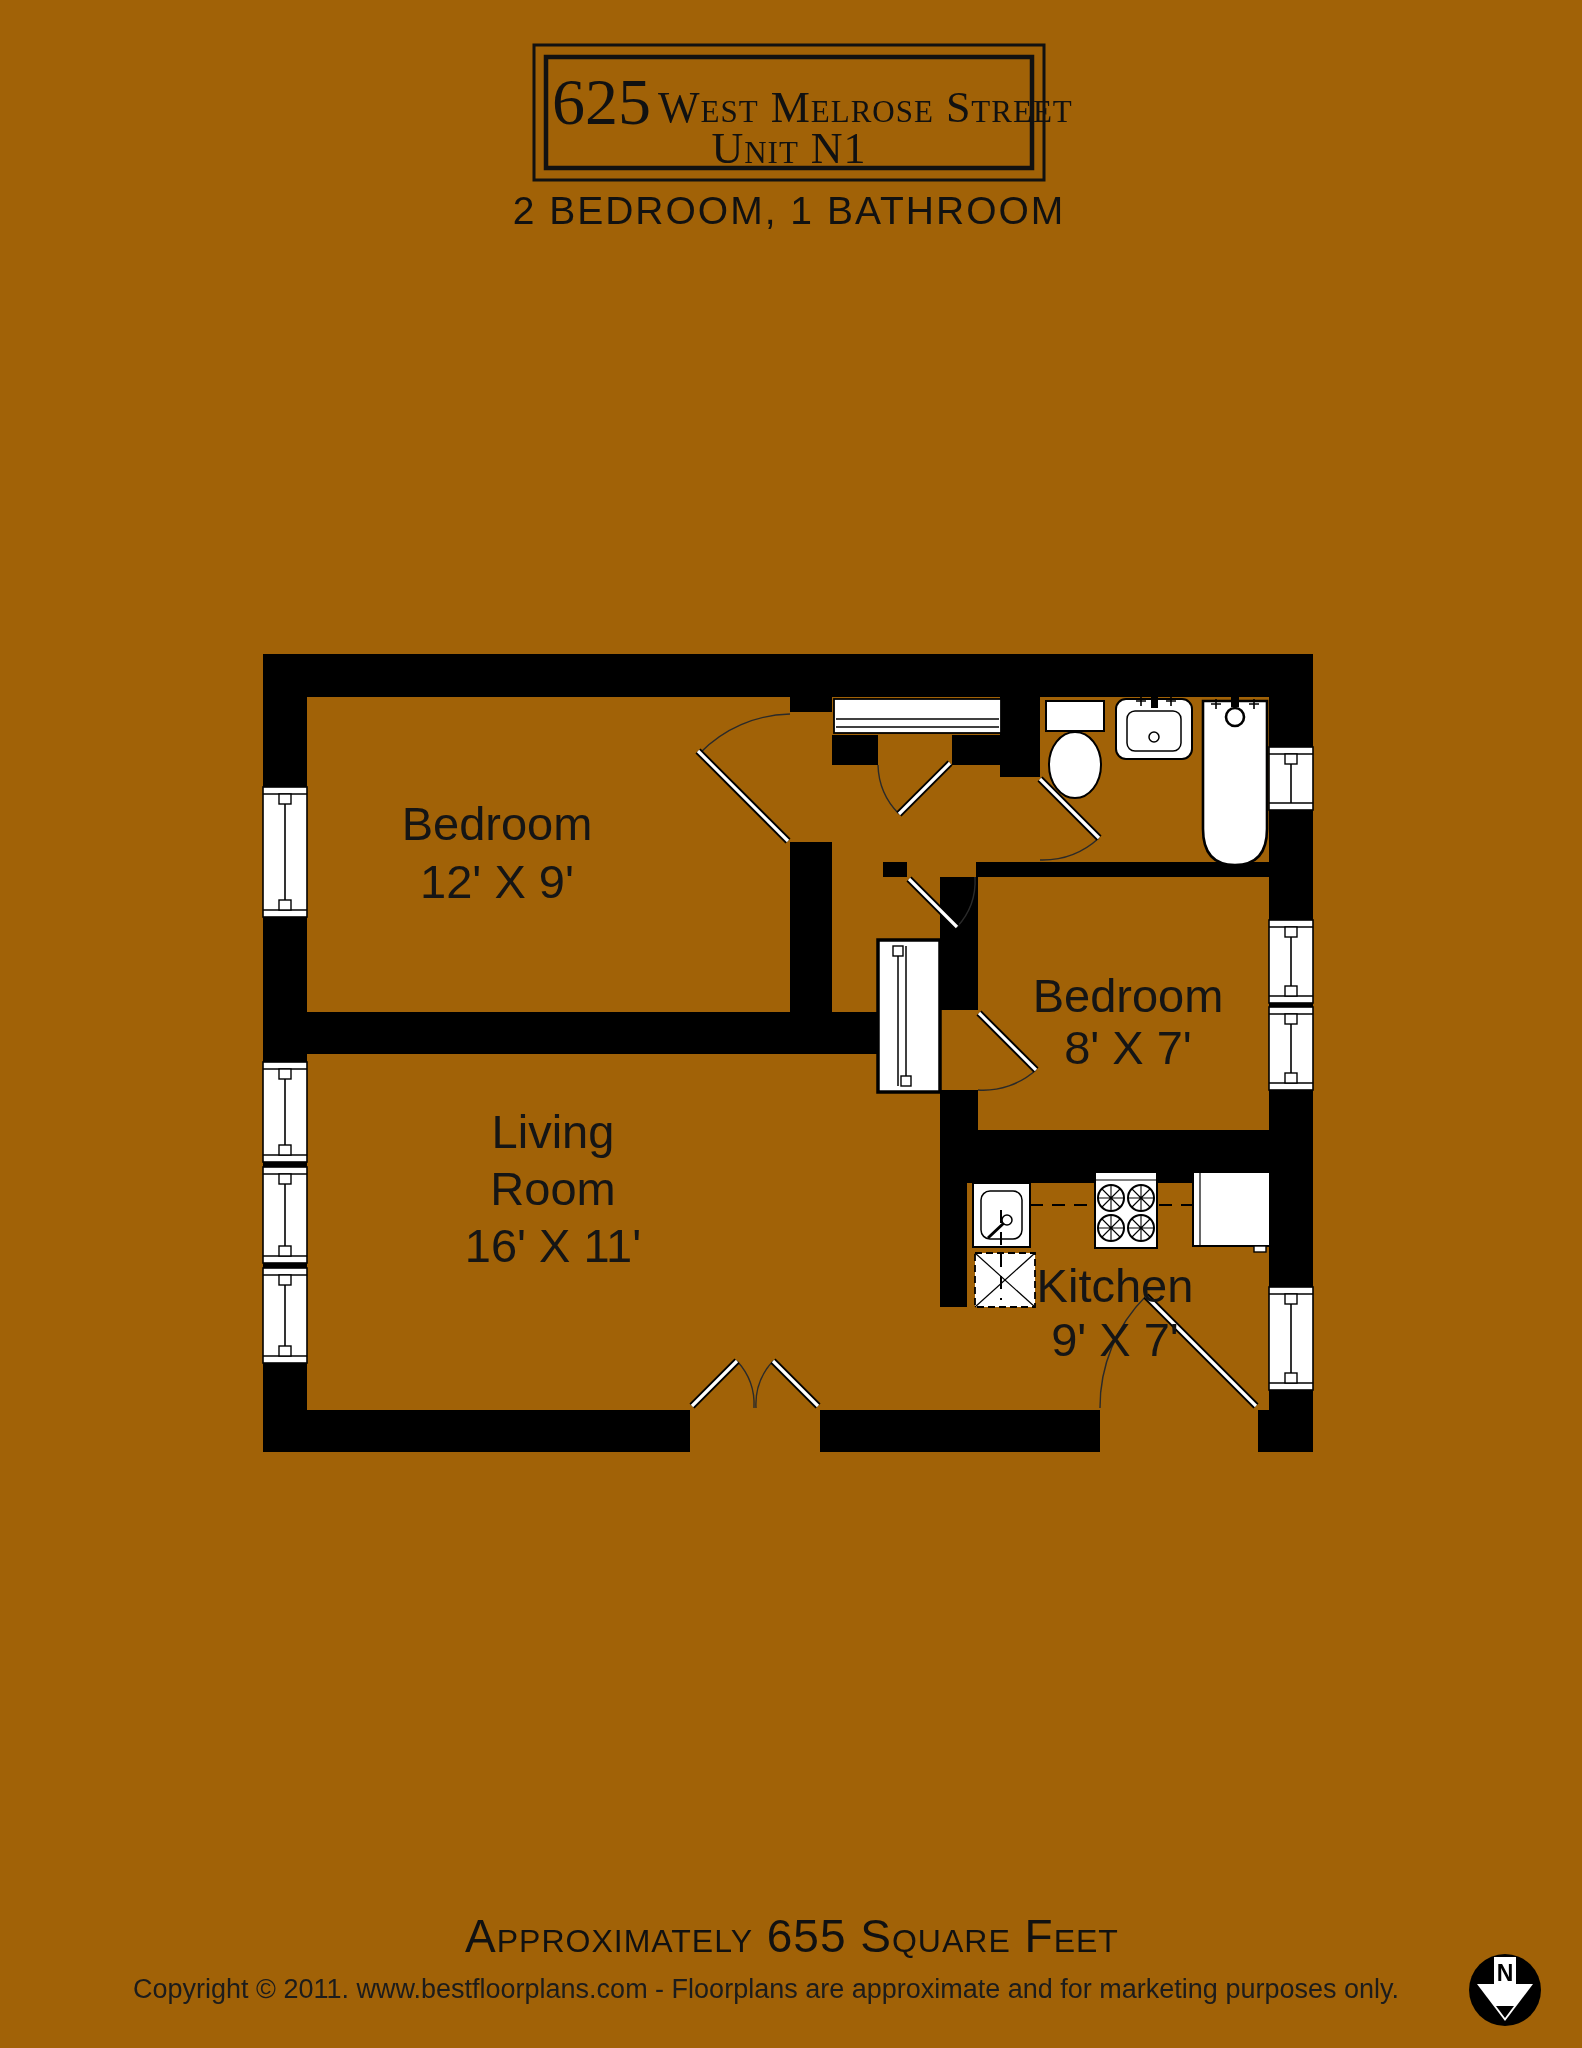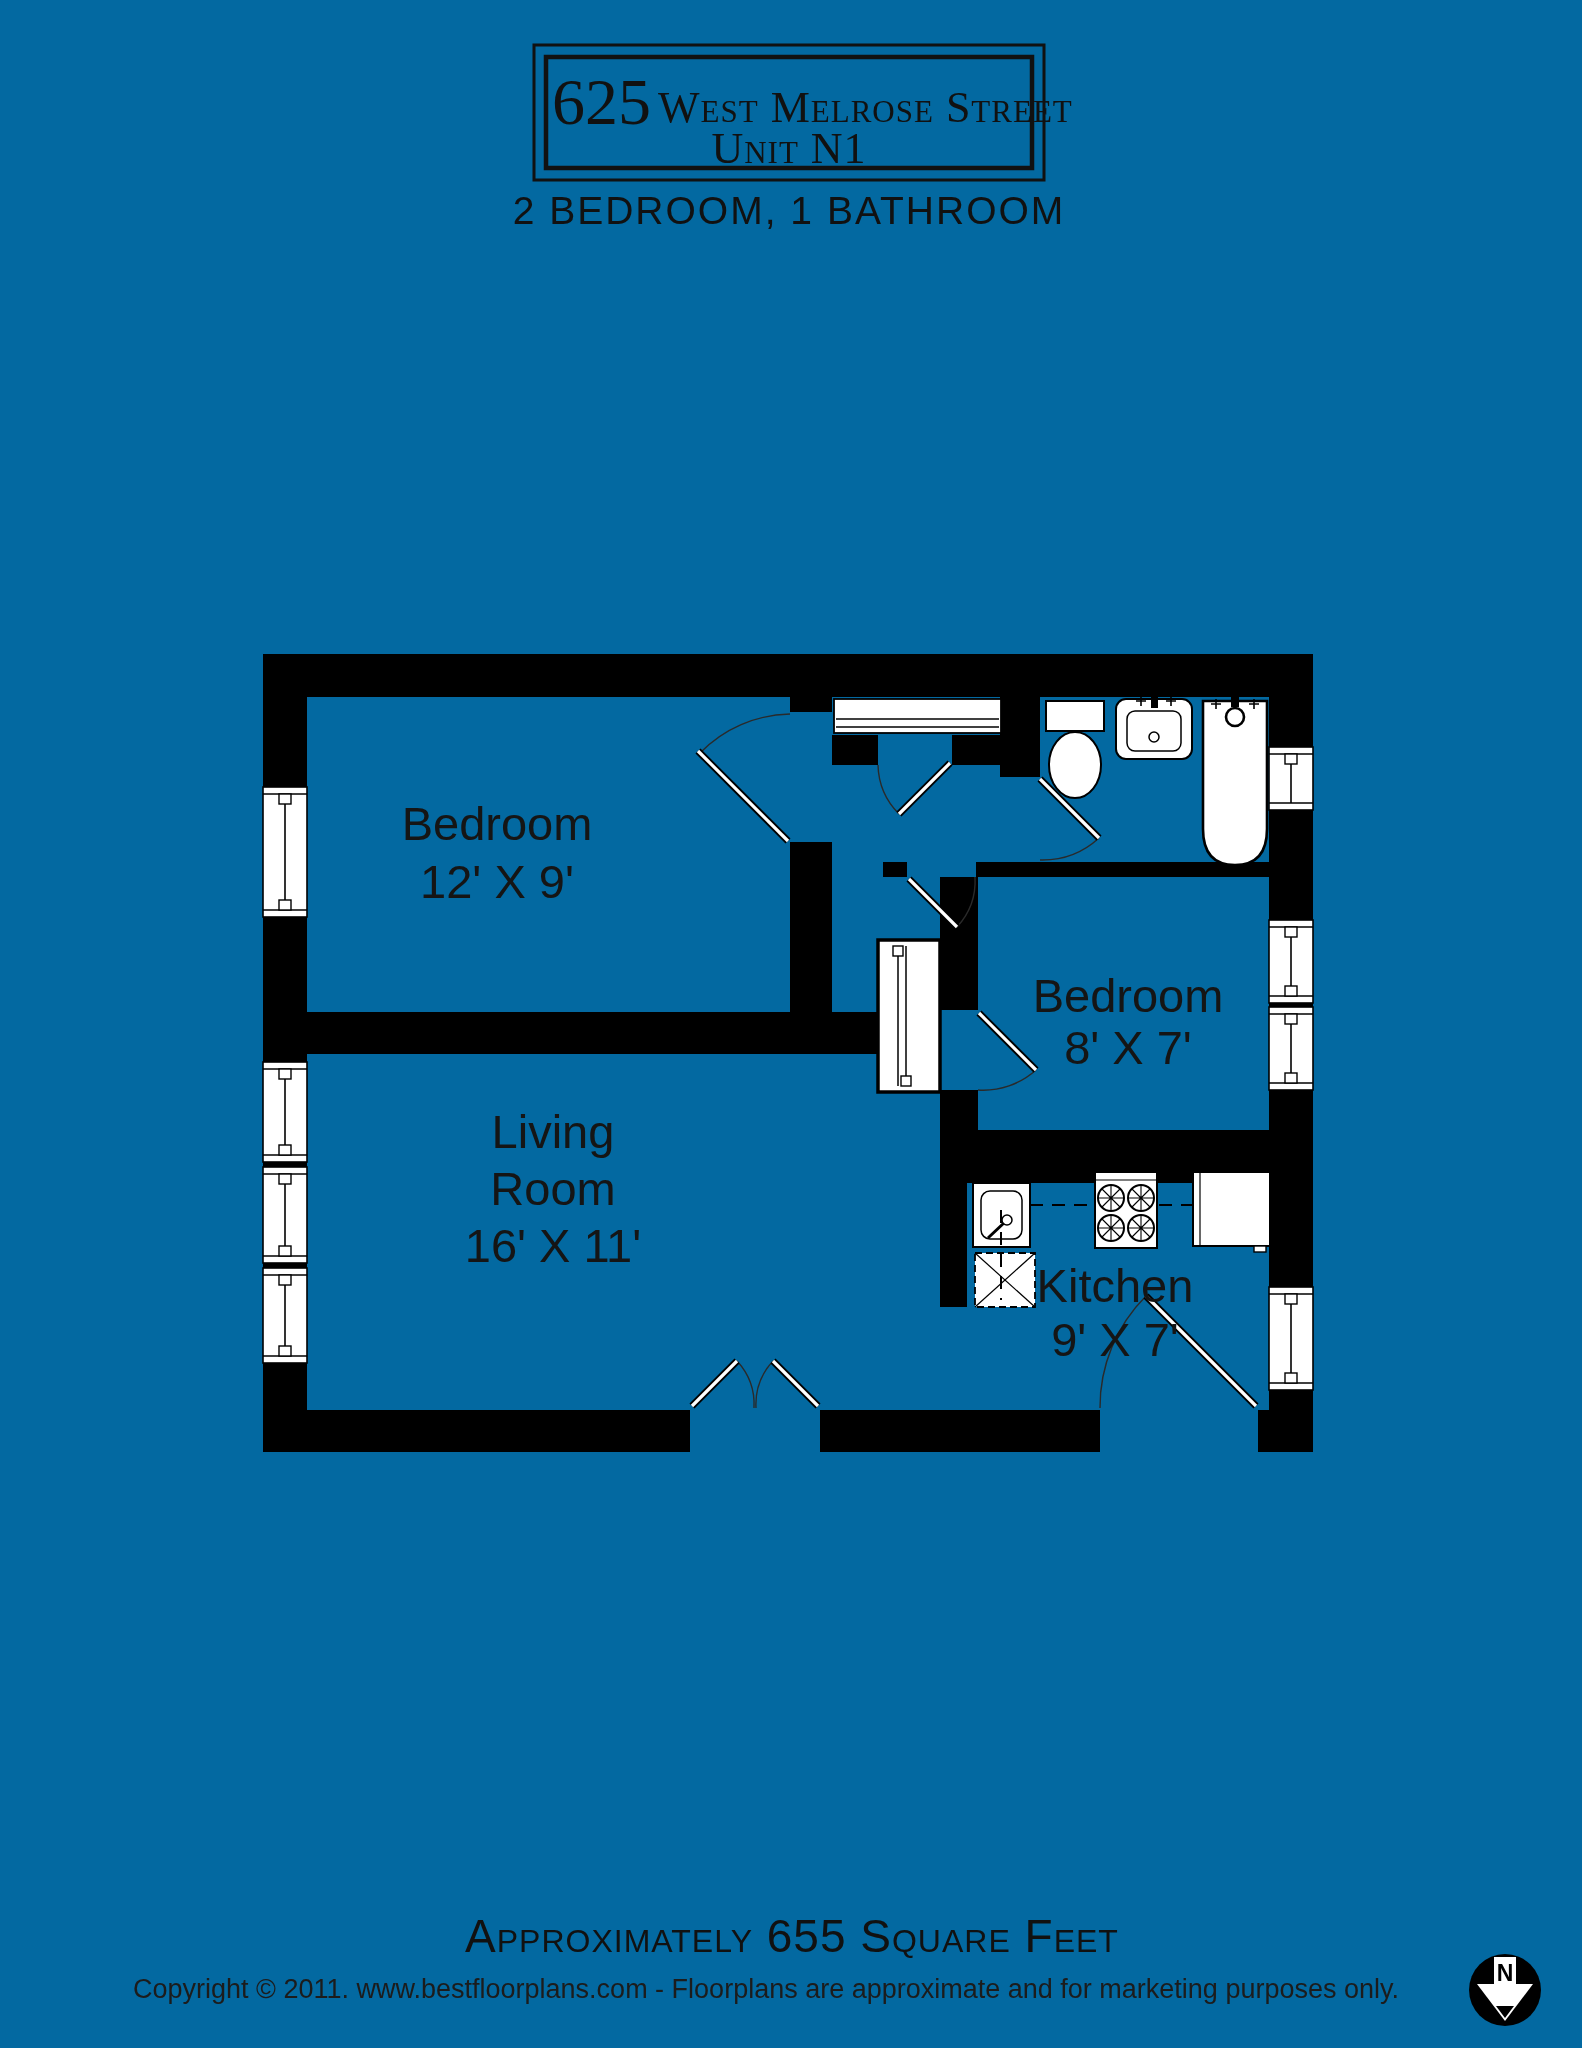--- a/index.html
+++ b/index.html
@@ -1,16 +1,16 @@
 <!DOCTYPE html>
 <html><head>
 <meta charset="utf-8">
 <style>
   html,body{margin:0;padding:0;background:#ffffff;}
-  .page{position:relative;width:1582px;height:2048px;background:#0369a1;overflow:hidden;
+  .page{position:relative;width:1582px;height:2048px;background:#a16207;overflow:hidden;
         font-family:"Liberation Sans",sans-serif;}
   svg{position:absolute;left:0;top:0;}
   .serif{font-family:"Liberation Serif",serif;}
   .sc{font-variant:small-caps;}
   .wall{fill:#000;stroke:none;}
   .ln{stroke:#000;fill:none;}
   .fixture{fill:#fff;stroke:#000;}
   .arc{fill:none;stroke:#2a2a2a;stroke-width:1.4;}
   .leafb{stroke:#000;stroke-width:7;fill:none;stroke-linecap:butt;}
   .leafw{stroke:#fff;stroke-width:3.2;fill:none;stroke-linecap:butt;}

